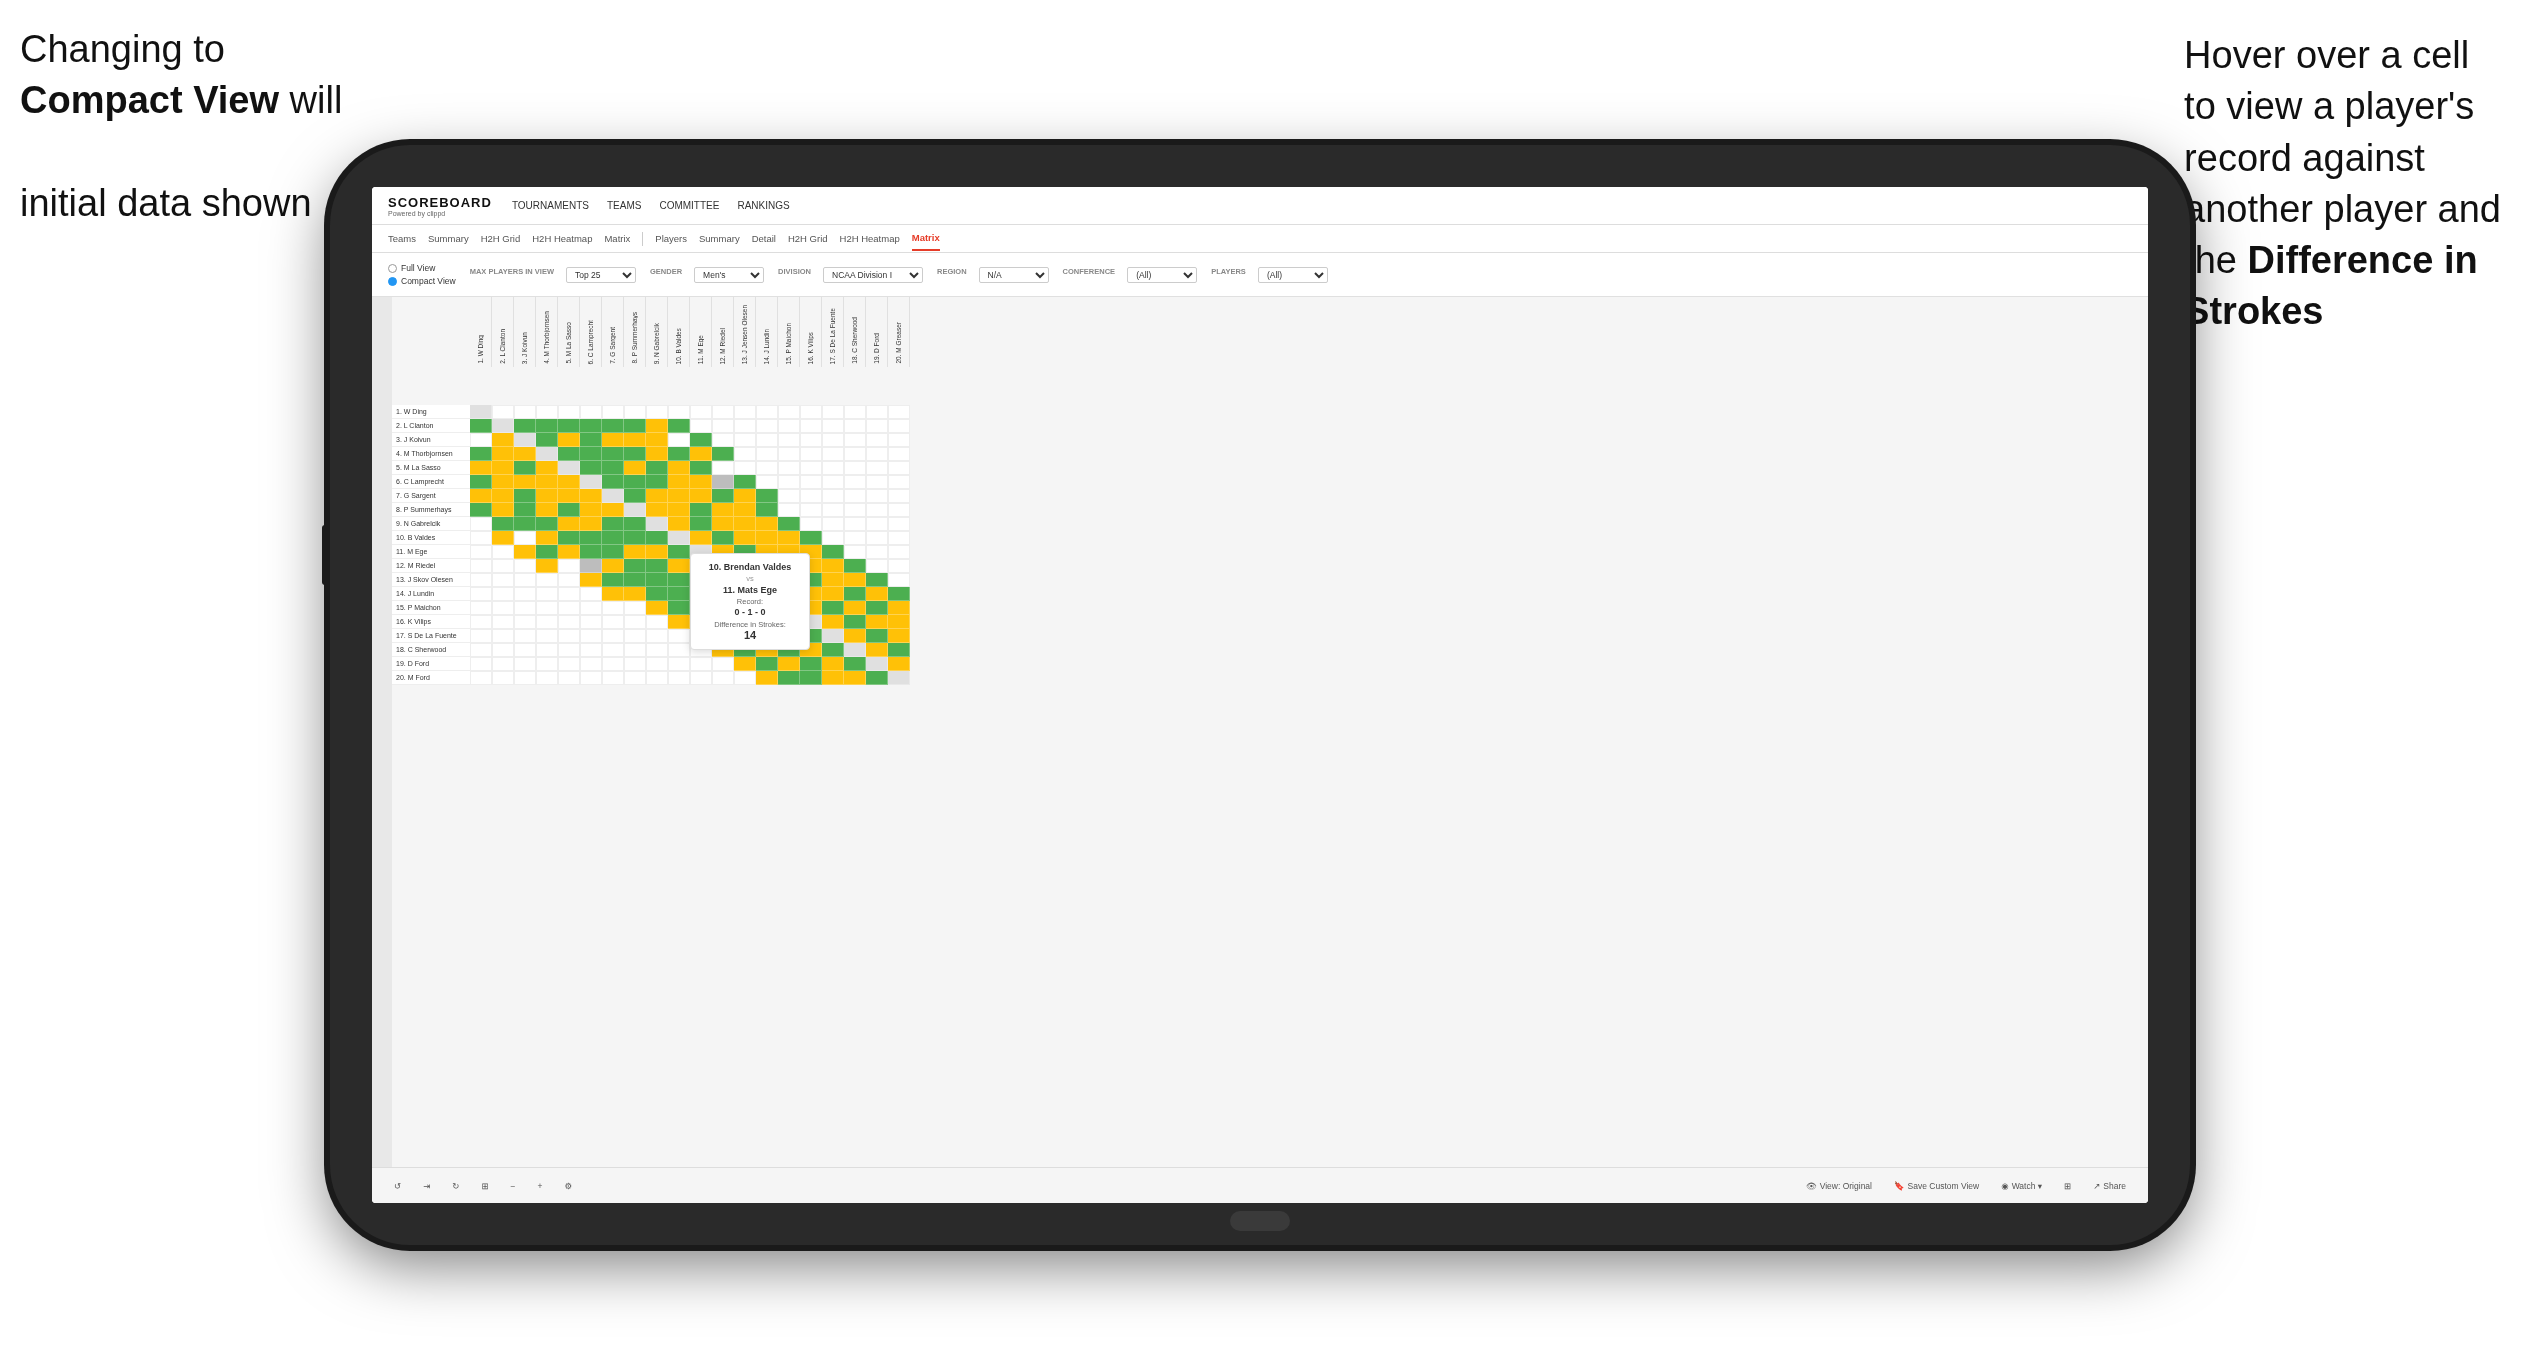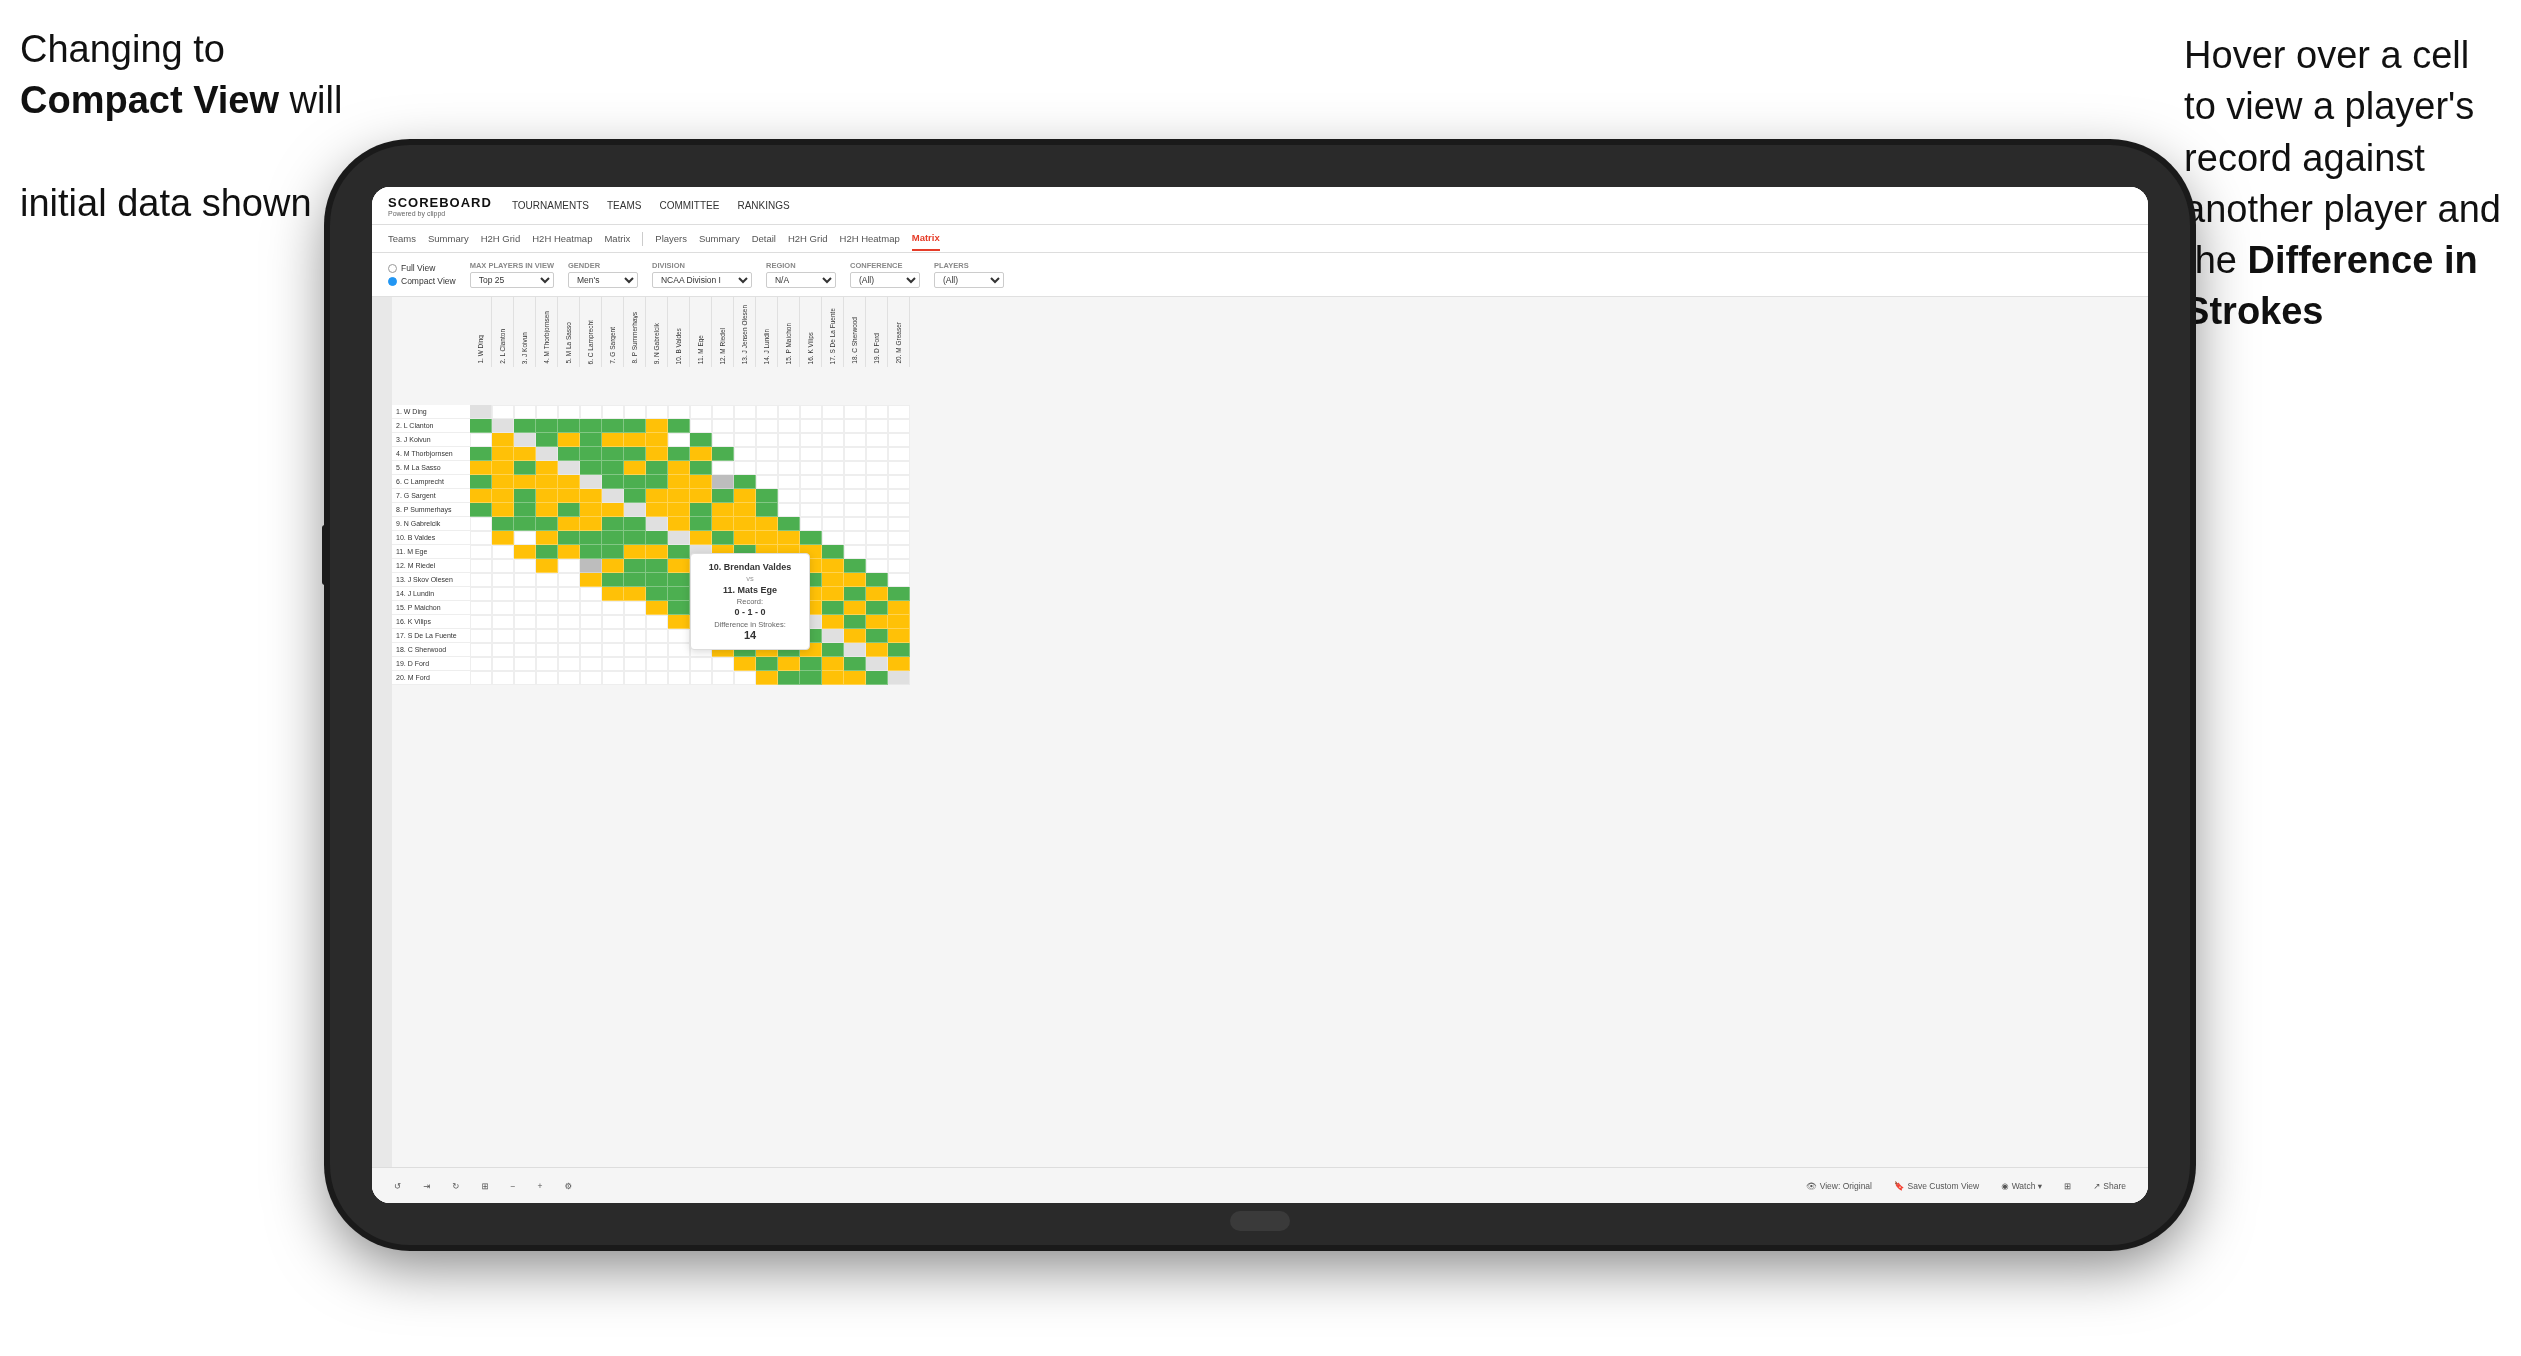--- a/index.html
+++ b/index.html
@@ -61,21 +61,21 @@
       border-radius: 80px;
       box-shadow: 0 0 0 6px #1a1a1a, 0 20px 60px rgba(0,0,0,0.5);
     }
     .tablet-screen {
       position: absolute;
       top: 42px;
       left: 42px;
       right: 42px;
       bottom: 42px;
       background: #ffffff;
-      border-radius: 18px;
+      border-radius: 4px;
       overflow: hidden;
     }
     
     .tablet-side-button {
       position: absolute;
       left: -8px;
       top: 380px;
       width: 8px;
       height: 60px;
       background: #1a1a1a;
@@ -194,22 +194,22 @@
       border-radius: 50%;
       border: 1.5px solid #999;
       background: #fff;
     }
     .radio-dot.selected {
       border-color: #2196F3;
       background: #2196F3;
     }
     .filter-group {
       display: flex;
-      flex-direction: column;
-      gap: 2px;
+      flex-direction: row;
+      gap: 12px;
     }
     .filter-label {
       font-size: 7.5px;
       color: #888;
       font-weight: 600;
       text-transform: uppercase;
     }
     .filter-select {
       font-size: 8.5px;
       color: #333;

